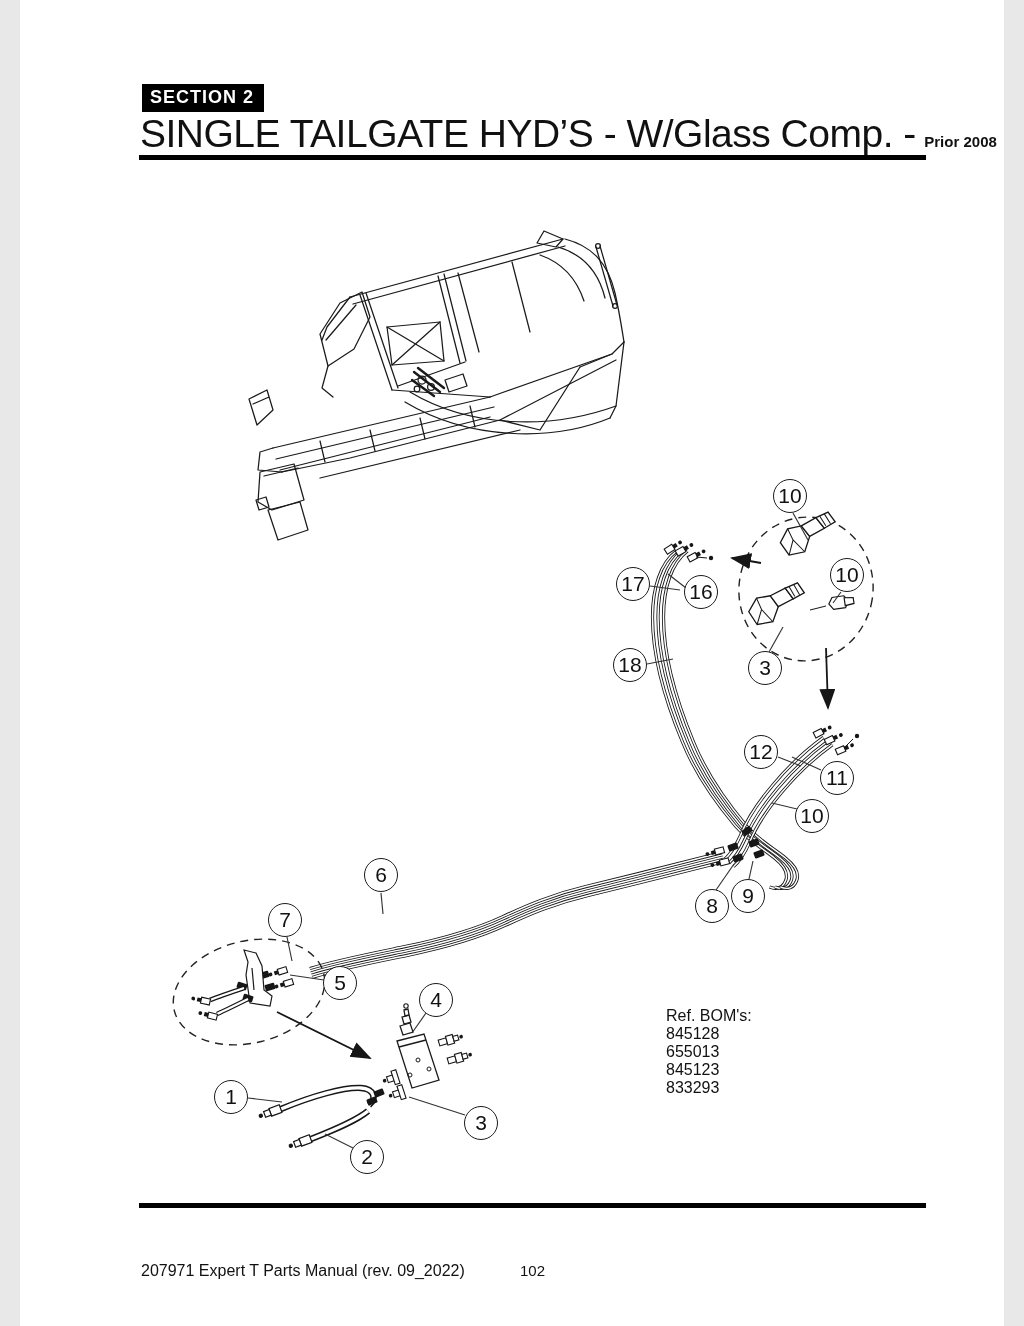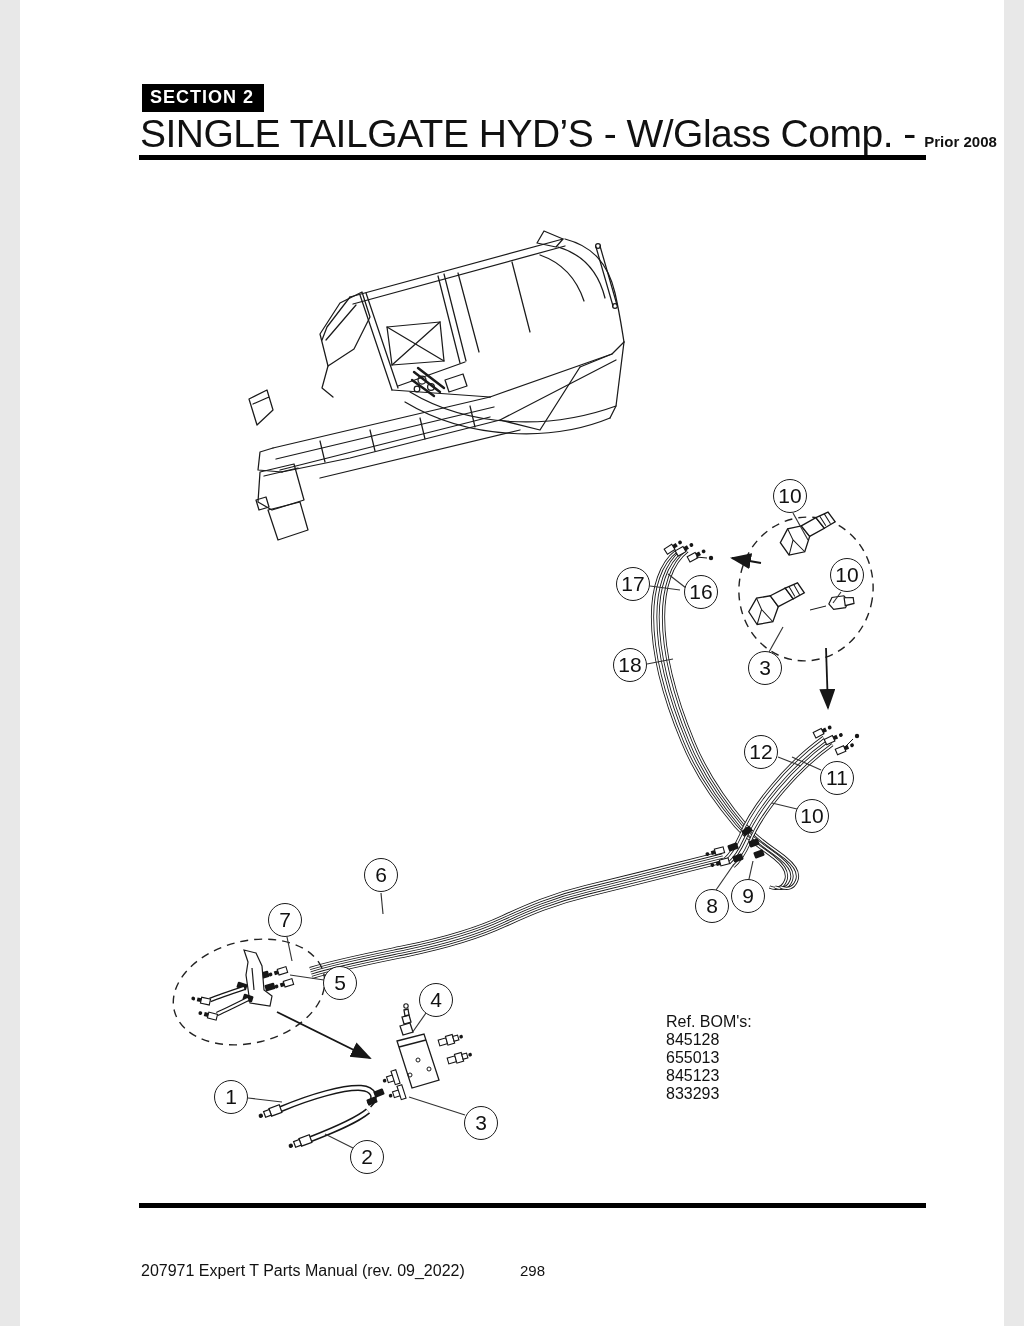--- a/index.html
+++ b/index.html
@@ -14,21 +14,21 @@
   .rule{position:absolute;left:119px;width:787px;height:5px;background:#000;}
   #rule-top{top:155px;}
   #rule-bottom{top:1203px;}
   
   #diagram-svg{position:absolute;left:0;top:0;width:1024px;height:1326px;}
   
   .callout{position:absolute;width:34px;height:34px;border:1.7px solid #1c1c1c;border-radius:50%;
         background:#fff;display:flex;align-items:center;justify-content:center;
         font-size:21px;color:#111;box-sizing:border-box;z-index:5;}
   
-  #ref-boms{position:absolute;left:646px;top:1008px;font-size:16px;line-height:1.06;z-index:5;margin-top:6px;}
+  #ref-boms{position:absolute;left:646px;top:1008px;font-size:16px;line-height:1.06;z-index:5;}
   #ref-boms div{margin-bottom:1px;}
   
   #footer-left{position:absolute;left:121px;top:1262px;font-size:16px;}
   #footer-page{position:absolute;left:500px;top:1262px;font-size:15px;}
 </style>
 </head>
 <body>
 
 <div id="page">
 
@@ -297,15 +297,15 @@
 
   <div id="ref-boms">
     <div>Ref. BOM's:</div>
     <div>845128</div>
     <div>655013</div>
     <div>845123</div>
     <div>833293</div>
   </div>
 
   <div id="footer-left">207971 Expert T Parts Manual (rev. 09_2022)</div>
-  <div id="footer-page">298</div>
+  <div id="footer-page">102</div>
 
 </div>
 
 </body></html>

